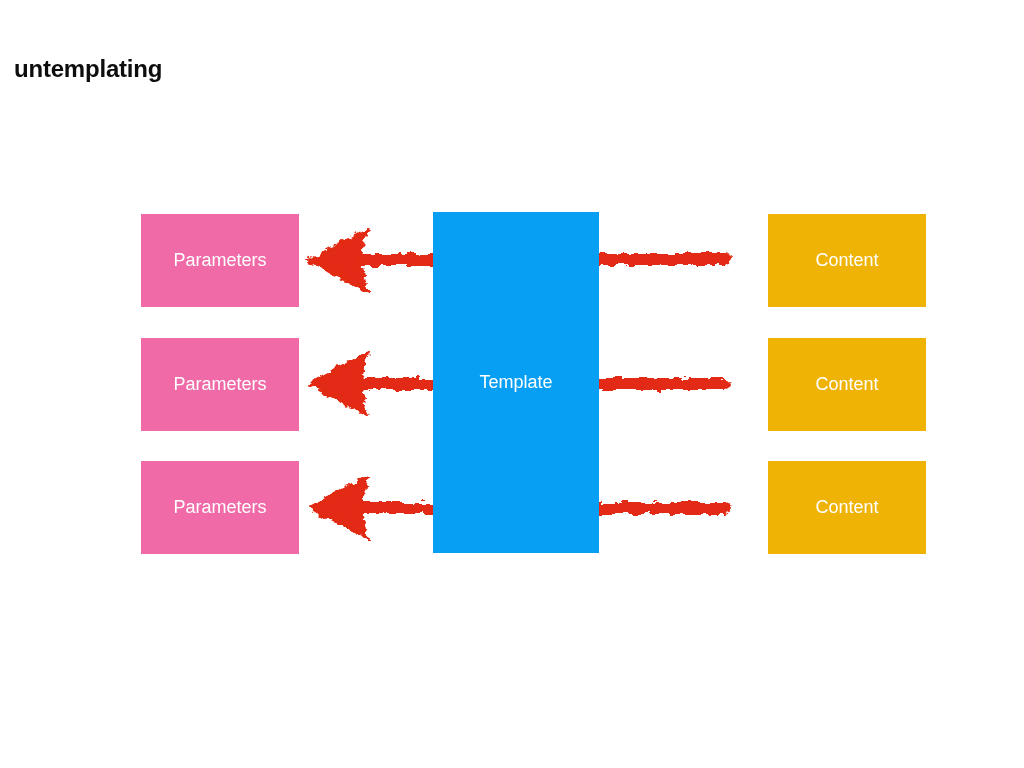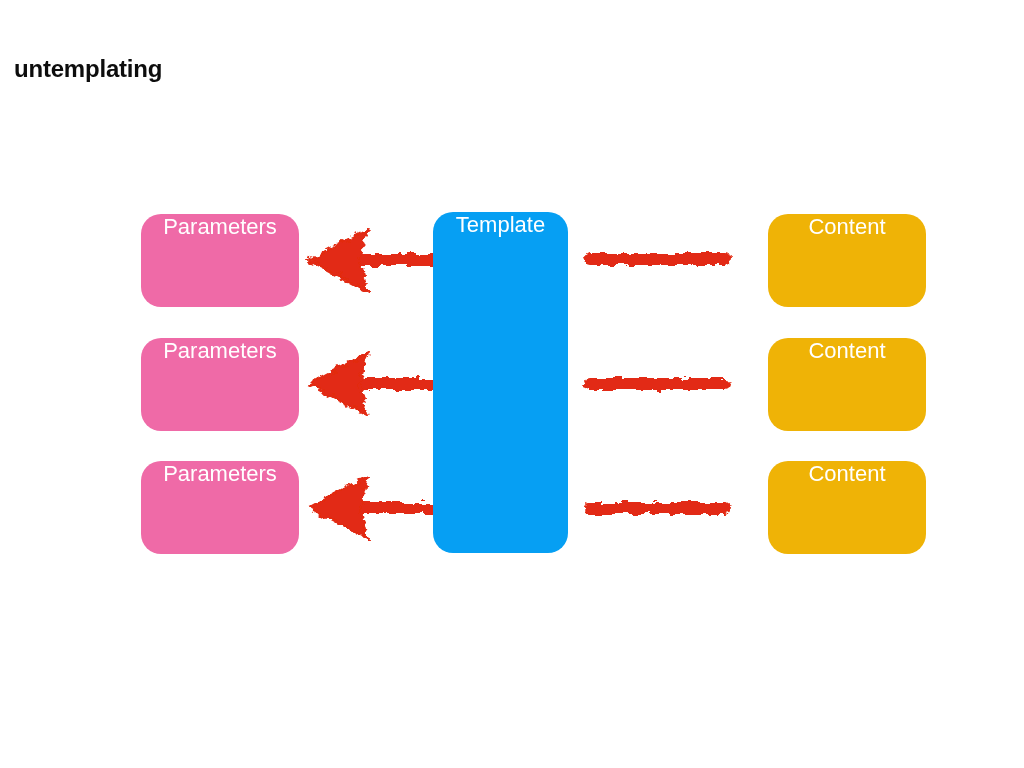--- a/index.html
+++ b/index.html
@@ -21,43 +21,43 @@
     top: 15px;
     font-size: 24px;
     font-weight: 700;
     letter-spacing: -0.2px;
     color: var(--color-title_text, #0d0d0d);
     margin-top: 40px;
   }
   .node {
     position: absolute;
     display: flex;
+    align-items: center;
     justify-content: center;
     color: var(--color-box_text, #ffffff);
-    font-size: 22px;
+    font-size: 18px;
     z-index: 2;
-    border-radius: 20px;
   }
   .param {
     left: 141px;
     width: 158px;
     height: 93px;
     background: var(--color-pink, #ef6aa7);
   }
   .content {
     left: 724px;
     width: 158px;
     height: 93px;
     background: var(--color-yellow, #efb306);
     margin-left: 44px;
   }
   .template {
     left: 433px;
     top: 212px;
-    width: 135px;
+    width: 166px;
     height: 341px;
     background: var(--color-blue, #069ff3);
   }
   .row1 { top: 214px; }
   .row2 { top: 338px; }
   .row3 { top: 461px; }
 
   .arrow {
     position: absolute;
     z-index: 1;

